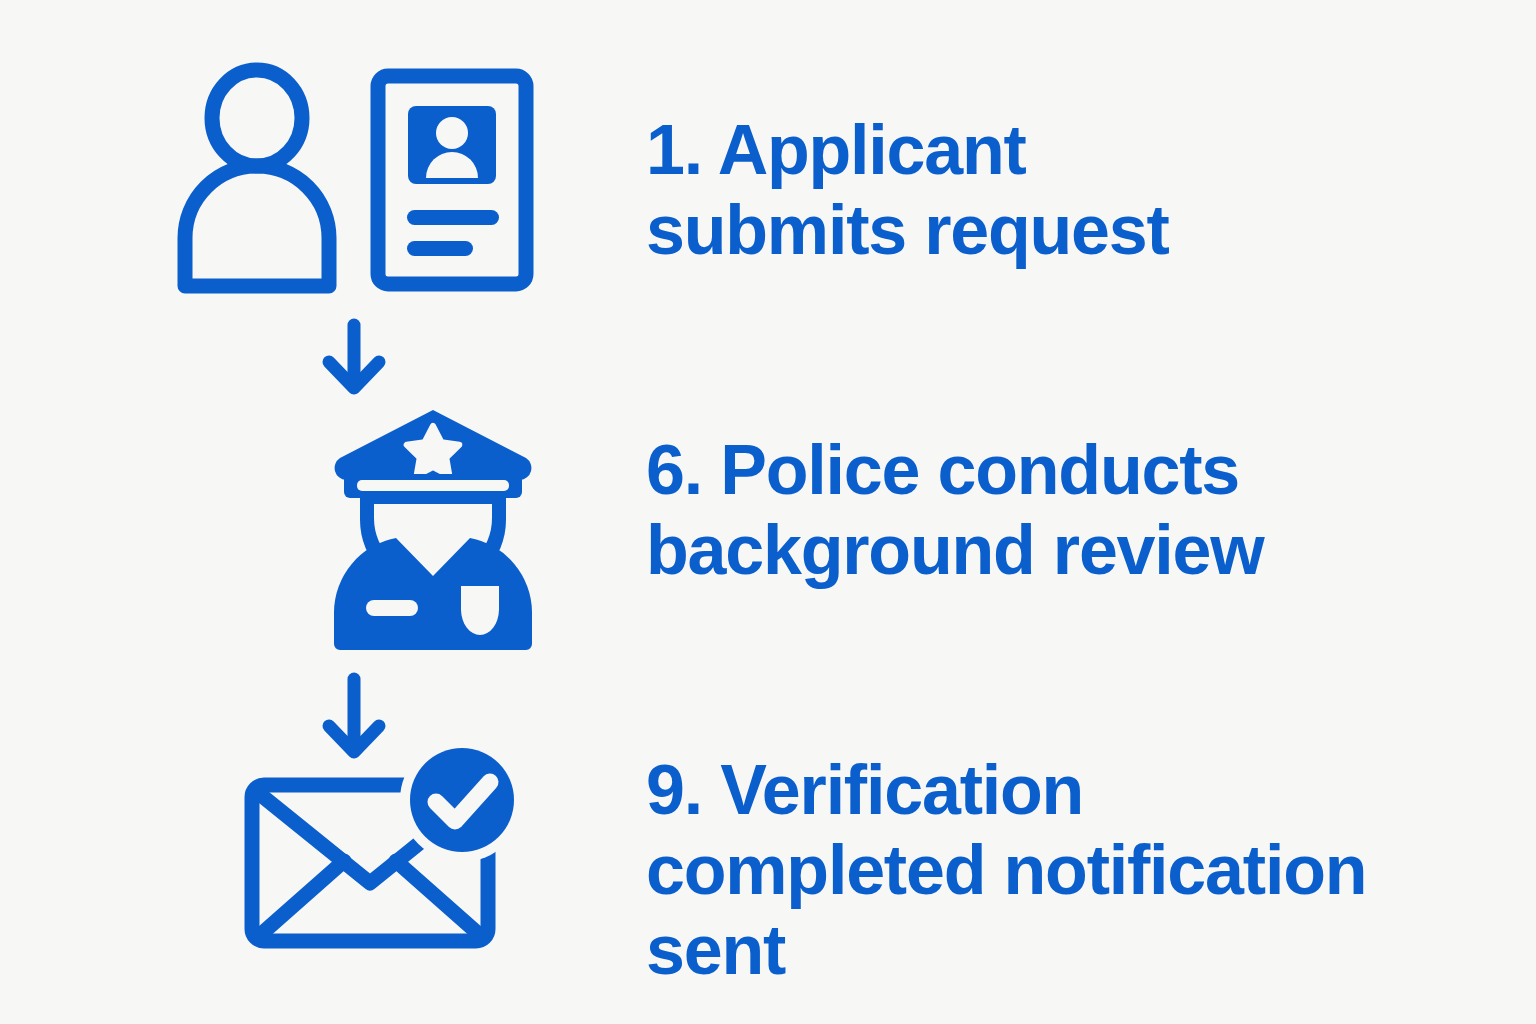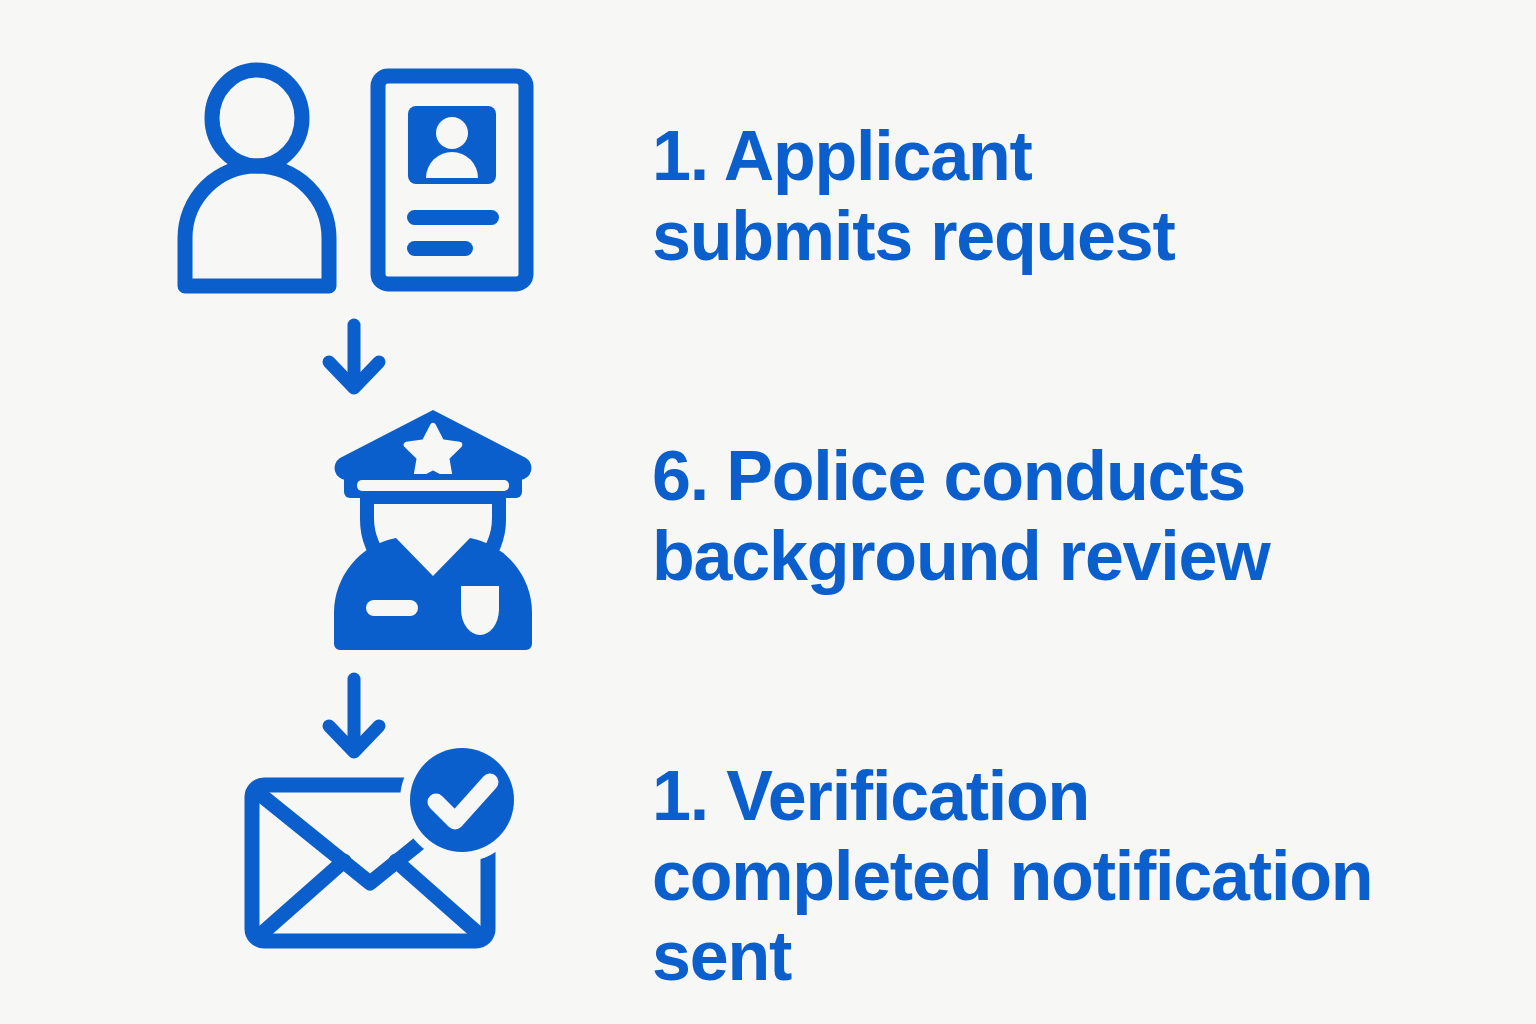--- a/index.html
+++ b/index.html
@@ -61,21 +61,21 @@
     position: absolute;
     left: 0;
     width: 880px;
   }
 
   .step-1 { top: 105px; }
   .step-2 { top: 425px; }
   .step-3 { top: 745px; }
 
   .step-text {
-    margin: 12px;
+    margin: 6px;
     color: #0b5fcc;
     font-family: "Liberation Sans", sans-serif;
     font-weight: bold;
     font-size: 70px;
     line-height: 1.14;
     letter-spacing: -1.2px;
     white-space: pre-line;
   }
 </style>
 </head>
@@ -170,20 +170,20 @@
       <p class="step-text">1. Applicant
 submits request</p>
     </div>
 
     <div class="step step-2">
       <p class="step-text">6. Police conducts
 background review</p>
     </div>
 
     <div class="step step-3">
-      <p class="step-text">1. Verification
+      <p class="step-text">9. Verification
 completed notification
 sent</p>
     </div>
 
   </div>
 
 </div>
 
 </body></html>

